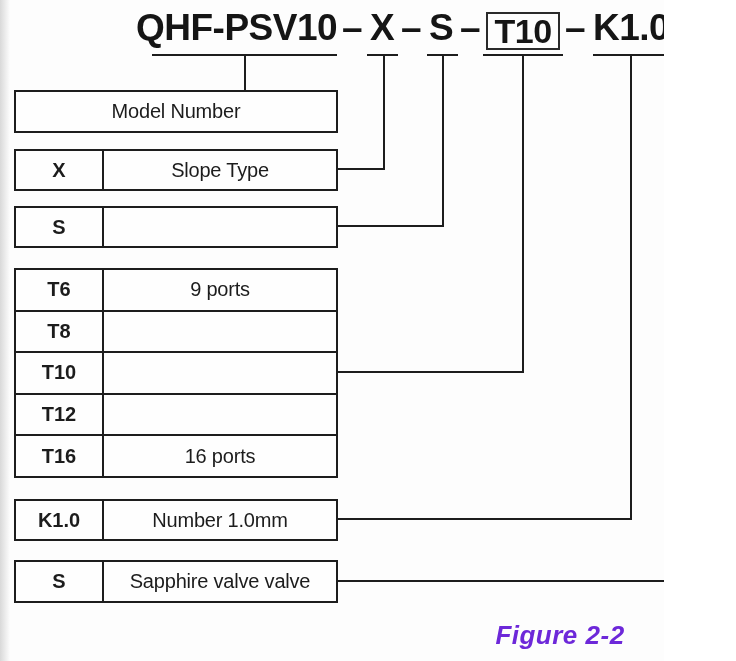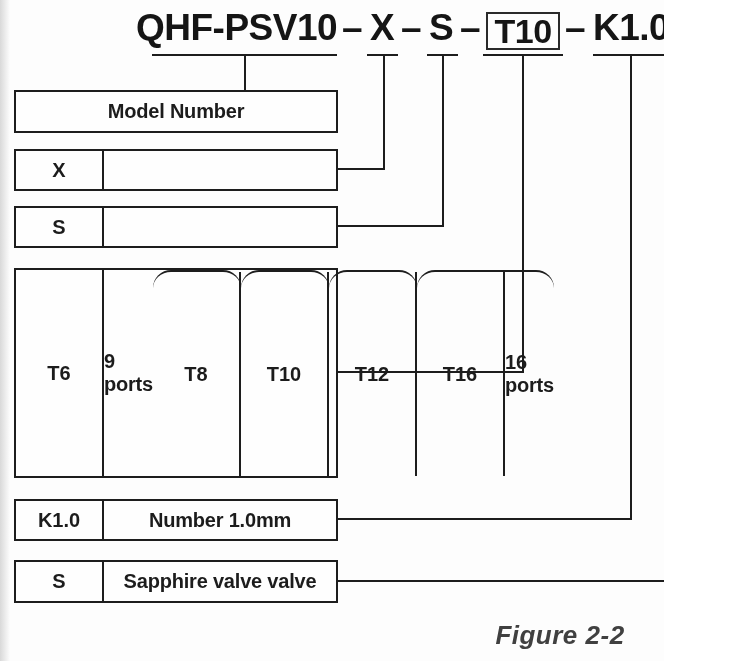--- a/index.html
+++ b/index.html
@@ -32,37 +32,37 @@
   
   .hline,.vline{position:absolute;background:#1d1d1d;}
   .hline{height:2px;}
   .vline{width:2px;}
   
   .lbox{
     position:absolute;left:14px;width:324px;
     border:2px solid #1d1d1d;box-sizing:border-box;
     background:#fefefe;display:flex;
   }
-  .lbox.col{flex-direction:row;}
+  .lbox.col{flex-direction:column;}
   .cell-code{
     width:88px;flex:0 0 88px;border-right:2px solid #1d1d1d;box-sizing:border-box;
     display:flex;align-items:center;justify-content:center;
     font-size:20px;font-weight:700;color:#1c1c1c;
   }
   .cell-label{
     flex:1;display:flex;align-items:center;justify-content:center;
-    font-size:20px;font-weight:700;color:#1c1c1c;letter-spacing:-0.2px;
+    font-size:20px;font-weight:400;color:#1c1c1c;letter-spacing:-0.2px;
   }
   .trow{flex:1;display:flex;}
-  .trow + .trow{border-top:2px solid #1d1d1d;border-radius:18px;}
+  .trow + .trow{border-top:2px solid #1d1d1d;}
   
   .caption{
     position:absolute;left:455px;top:620px;width:210px;
     text-align:center;font-size:26px;font-weight:700;font-style:italic;
-    color:#404040;letter-spacing:0.5px;
+    color:#6d28d9;letter-spacing:0.5px;
   }
 </style>
 </head>
 <body>
 
 <div class="canvas">
   <div class="edge-shade"></div>
 
   <div>
     <span class="title-seg" style="left:136px">QHF-PSV10</span>
@@ -99,20 +99,21 @@
   <div class="hline" style="left:336px;top:371px;width:188px"></div>
   <div class="hline" style="left:336px;top:518px;width:296px"></div>
   <div class="hline" style="left:336px;top:580px;width:386px"></div>
 
   <div class="lbox" style="top:90px;height:43px">
     <div class="cell-label">Model Number</div>
   </div>
 
   <div class="lbox" style="top:149px;height:42px">
     <div class="cell-code">X</div>
+    <div class="cell-label">Slope Type</div>
   </div>
 
   <div class="lbox" style="top:206px;height:42px">
     <div class="cell-code">S</div>
   </div>
 
   <div class="lbox col" style="top:268px;height:210px">
     <div class="trow">
       <div class="cell-code">T6</div>
       <div class="cell-label">9 ports</div>

